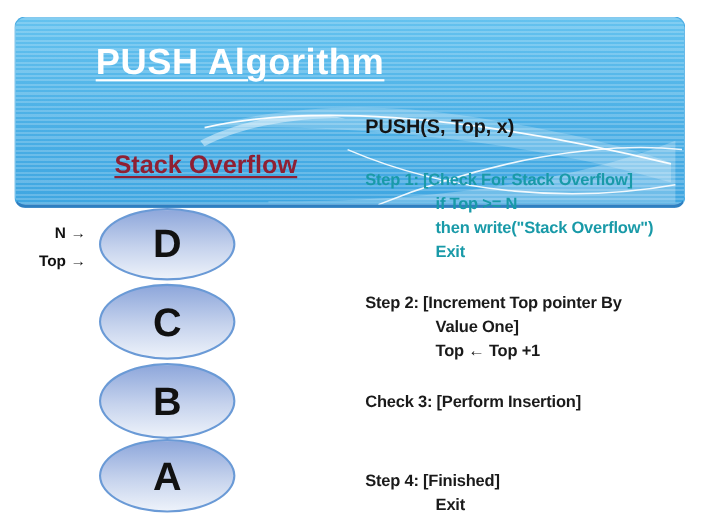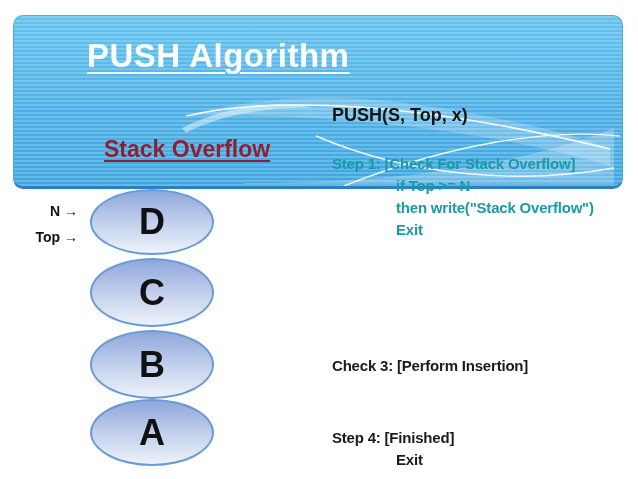--- a/index.html
+++ b/index.html
@@ -86,20 +86,25 @@
 
   <div class="txt" id="algo-header">PUSH(S, Top, x)</div>
 
   <div class="step teal" id="step1">
     <div class="line">Step 1: [Check For Stack Overflow]</div>
     <div class="line cont">if Top &gt;= N</div>
     <div class="line cont">then write("Stack Overflow")</div>
     <div class="line cont">Exit</div>
   </div>
 
+  <div class="step" id="step2">
+    <div class="line">Step 2: [Increment Top pointer By</div>
+    <div class="line cont">Value One]</div>
+    <div class="line cont">Top ← Top +1</div>
+  </div>
 
   <div class="step" id="step3">
     <div class="line">Check 3: [Perform Insertion]</div>
   </div>
 
   <div class="step" id="step4">
     <div class="line">Step 4: [Finished]</div>
     <div class="line cont">Exit</div>
   </div>
 

